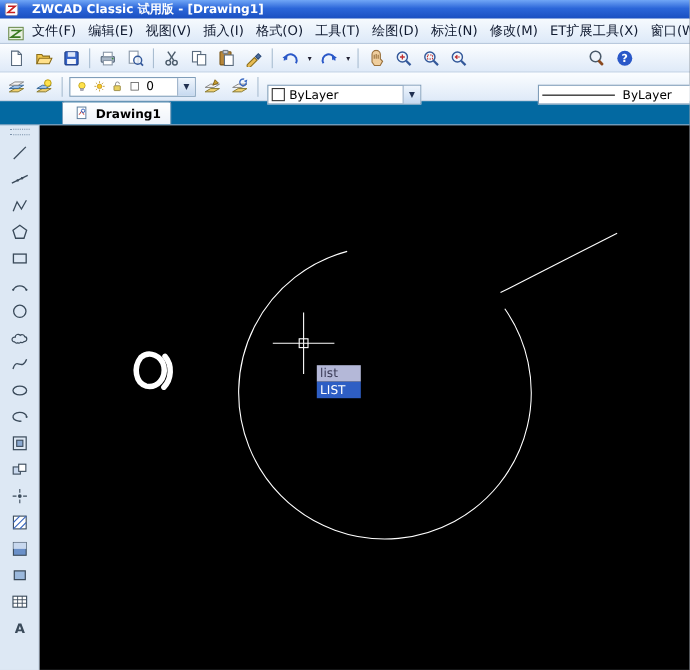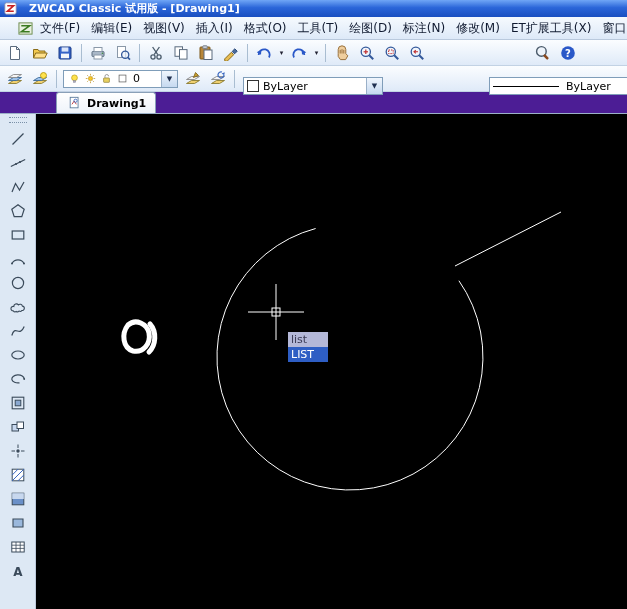--- a/index.html
+++ b/index.html
@@ -8,21 +8,21 @@
     font-family:"DejaVu Sans","Liberation Sans",sans-serif;
     background:#dde8f4;font-size:11px;
   }
   .titlebar{
     height:17px;display:flex;align-items:center;gap:12px;padding:0 4px;
     background:linear-gradient(180deg,#70a6f6 0%,#2b66d9 45%,#1a4fc0 100%);
     color:#fff;font-size:11px;font-weight:bold;white-space:nowrap;
   }
   .titlebar .appicon svg{width:13px;height:13px;display:block;}
   .menubar{
-    height:23px;display:flex;align-items:center;padding-left:18px;
+    height:23px;display:flex;align-items:flex-end;padding-left:7px;
     background:linear-gradient(180deg,#f6fafe,#dde9f8);
     border-bottom:1px solid #b9c9dd;box-sizing:border-box;
     color:#101a30;font-size:12px;white-space:nowrap;overflow:hidden;
   }
   .menubar .menulogo{width:18px;height:18px;display:flex;align-items:center;justify-content:center;margin-right:2px;}
   .menulogo svg{width:15px;height:15px;}
   .menu-item{padding:2px 5px;cursor:default;}
   .toolbar{
     height:26px;display:flex;align-items:center;padding:0 3px;gap:1px;
     background:linear-gradient(180deg,#fbfdff,#dfeaf8);
@@ -44,21 +44,21 @@
     display:flex;align-items:center;justify-content:center;font-size:7px;color:#203050;
   }
   .layer-combo{width:115px;margin:0 2px;}
   .lglyph{width:13px;height:14px;display:inline-flex;align-items:center;justify-content:center;flex:none;}
   .layer-combo .combo-text{margin-left:3px;}
   .color-combo{width:140px;margin-left:4px;}
   .color-swatch{width:10px;height:10px;background:#fff;border:1px solid #333;margin-right:4px;flex:none;}
   .linetype-combo{width:215px;margin-left:auto;margin-right:-80px;}
   .lt-sample{width:66px;height:1px;background:#000;margin-right:7px;flex:none;}
   .tabbar{
-    height:22px;background:#4c1d95;border-bottom:1px solid #9cb1c8;box-sizing:border-box;
+    height:22px;background:#0369a1;border-bottom:1px solid #9cb1c8;box-sizing:border-box;
     display:flex;align-items:center;padding-left:56px;
   }
   .tab{
     height:20px;display:flex;align-items:center;gap:4px;padding:0 9px;
     background:linear-gradient(180deg,#ffffff,#eef3fa);
     border:1px solid #8aa0b8;border-bottom:none;border-radius:3px 3px 0 0;
     font-size:11px;font-weight:bold;color:#000;
   }
   .tab .tbicon{width:15px;height:15px;}
   .main{position:absolute;top:114px;left:0;right:0;bottom:0;display:flex;}

